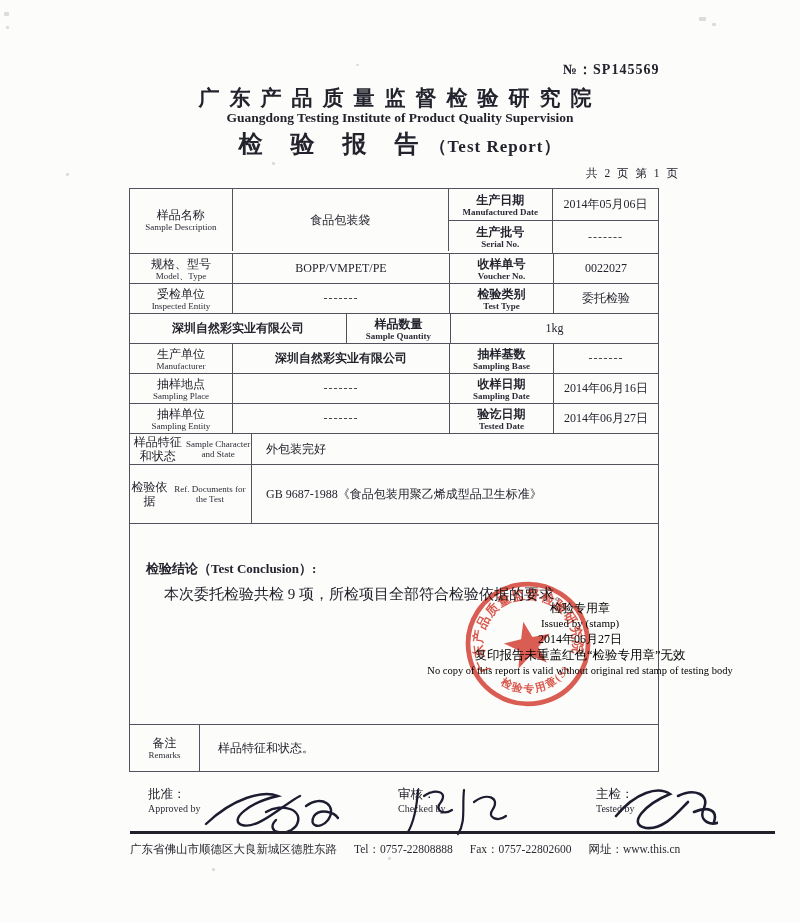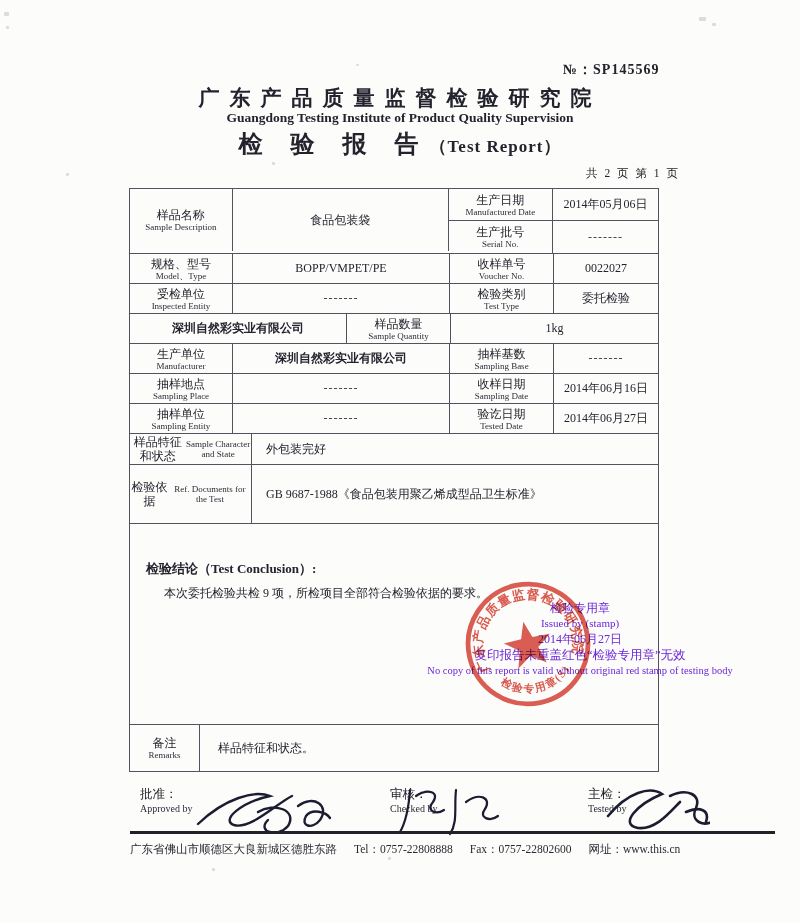--- a/index.html
+++ b/index.html
@@ -25,56 +25,56 @@
 
   
   .doc-table { position:absolute; left:129px; top:188px; width:530px; border:1px solid #52525e; background:transparent; }
   .trow { display:flex; border-top:1px solid #52525e; }
   .trow:first-child { border-top:none; }
   .lblcell { width:103px; border-right:1px solid #52525e; display:flex; flex-direction:column;
              justify-content:center; align-items:center; text-align:center; }
   .valcell { width:217px; border-right:1px solid #52525e; display:flex; justify-content:center;
              align-items:center; font-size:12px; text-align:center; }
   .lblcell2 { width:104px; border-right:1px solid #52525e; display:flex; flex-direction:column;
-              justify-content:center; align-items:center; text-align:center; }
+              justify-content:center; align-items:center; text-align:center;font-weight:bold; }
   .valcell2 { flex:1; display:flex; justify-content:center; align-items:center; font-size:12px; }
   .zh { font-size:12px; line-height:14px; }
   .en { font-size:9px; line-height:10px; color:#2c2c38; }
   .r1 { height:64px; }
   .r1-right { width:210px; display:flex; flex-direction:column; }
   .r1-sub { display:flex; height:32px; }
   .r1-sub:first-child { border-bottom:1px solid #52525e; }
   .std { height:30px; }
   .wide-label { width:122px; border-right:1px solid #52525e; display:flex; flex-direction:row;
                 justify-content:center; align-items:center; text-align:center; }
   .wide-val { flex:1; display:flex; align-items:center; font-size:12px; padding-left:14px; }
   .char-row { height:31px; }
   .ref-row { height:59px; }
   .concl-row { height:201px; position:relative; display:block; }
   .concl-title { position:absolute; left:16px; top:36px; font-size:13px; font-weight:bold; }
-  .concl-body { position:absolute; left:34px; top:61px; font-size:12px; }
+  .concl-body { position:absolute; left:34px; top:61px; font-size:15px; }
   .remarks-row { height:47px; }
   .rem-label { width:70px; border-right:1px solid #52525e; display:flex; flex-direction:column;
                justify-content:center; align-items:center; text-align:center; }
   .rem-val { flex:1; display:flex; align-items:center; font-size:12px; padding-left:18px; }
   .dash { color:#3c3c46; letter-spacing:1px; }
 
   
-  .stamp-note { position:absolute; left:368px; top:600px; width:424px; text-align:center; color:#6d28d9; }
+  .stamp-note { position:absolute; left:368px; top:600px; width:424px; text-align:center; color:#000000; }
   .sn1 { font-size:12px; line-height:16px; }
   .sn2 { font-size:11px; line-height:15px; }
   .sn3 { font-size:12px; line-height:16px; }
   .sn4 { font-size:12.5px; line-height:17px; }
   .sn5 { font-size:10.5px; line-height:14px; }
 
   .stamp { position:absolute; left:464px; top:580px; width:128px; height:128px;
            mix-blend-mode:multiply; opacity:.92; transform:rotate(-12deg); }
 
   
-  .signoff { position:absolute; left:130px; top:782px; width:580px; height:56px; }
+  .signoff { position:absolute; left:138px; top:782px; width:580px; height:56px; }
   .sig-label { position:absolute; text-align:left; }
   .sig-label .zh2 { font-size:12.5px; line-height:15px; display:block; }
   .sig-label .en2 { font-size:10px; line-height:13px; display:block; color:#2c2c38; }
   .sig-svg { position:absolute; left:0; top:0; width:580px; height:56px; }
 
   
   .footer-rule { position:absolute; left:130px; top:831px; width:645px; height:3px; background:#20202a; }
   .footer-text { position:absolute; left:130px; top:842px; width:660px; font-size:11.5px; color:#2a2a34;
                  display:flex; white-space:nowrap; }
   .footer-text span { margin-right:17px; }

